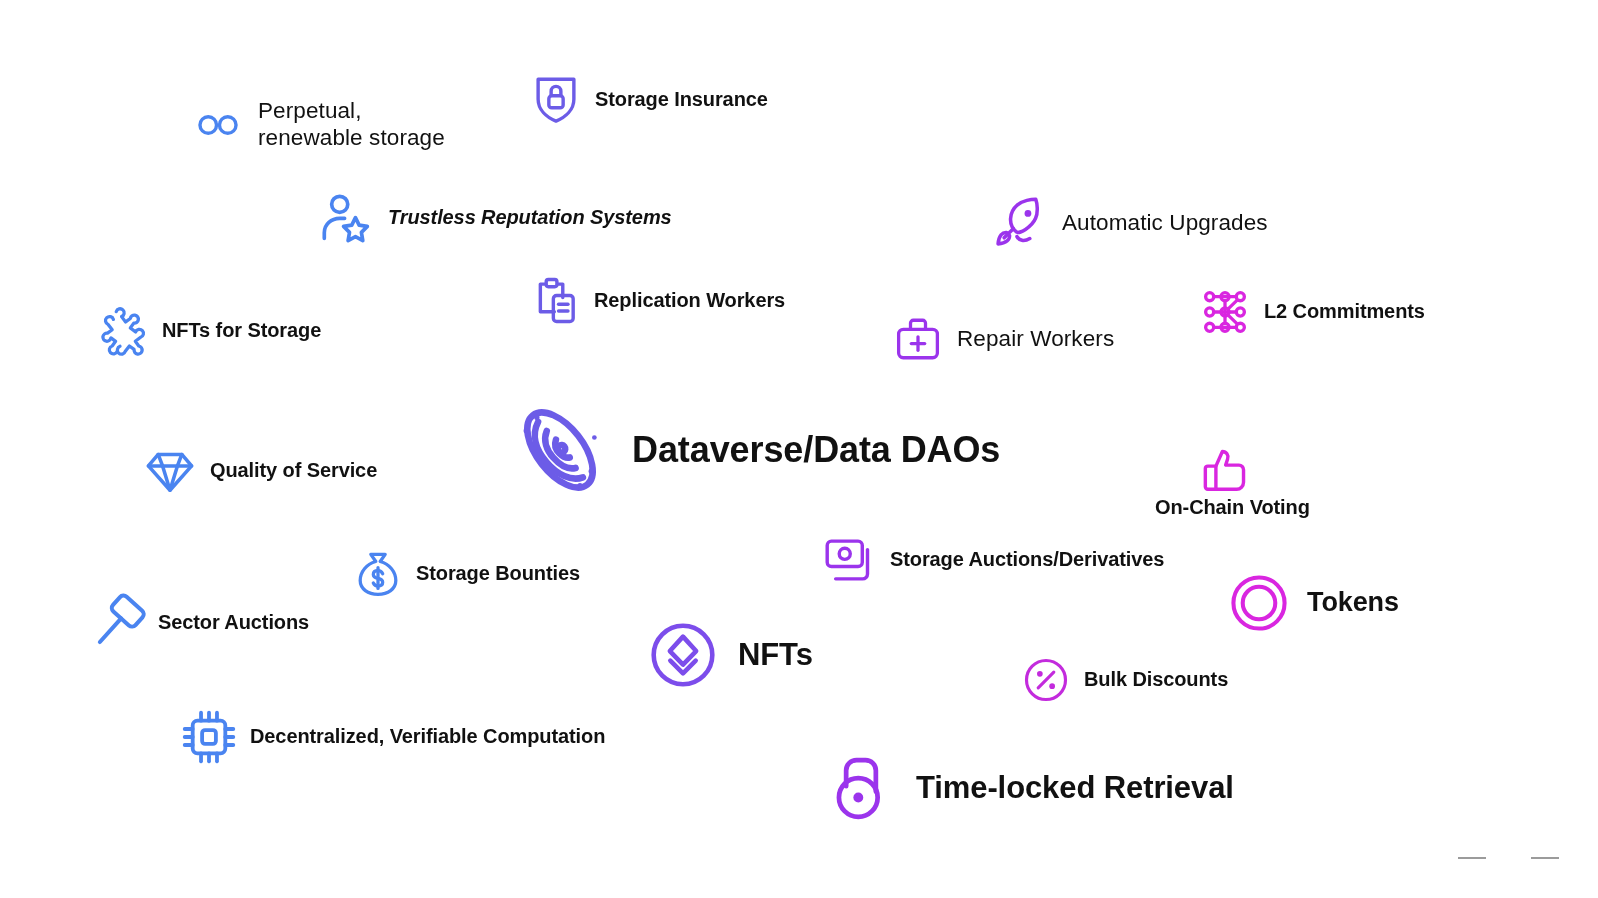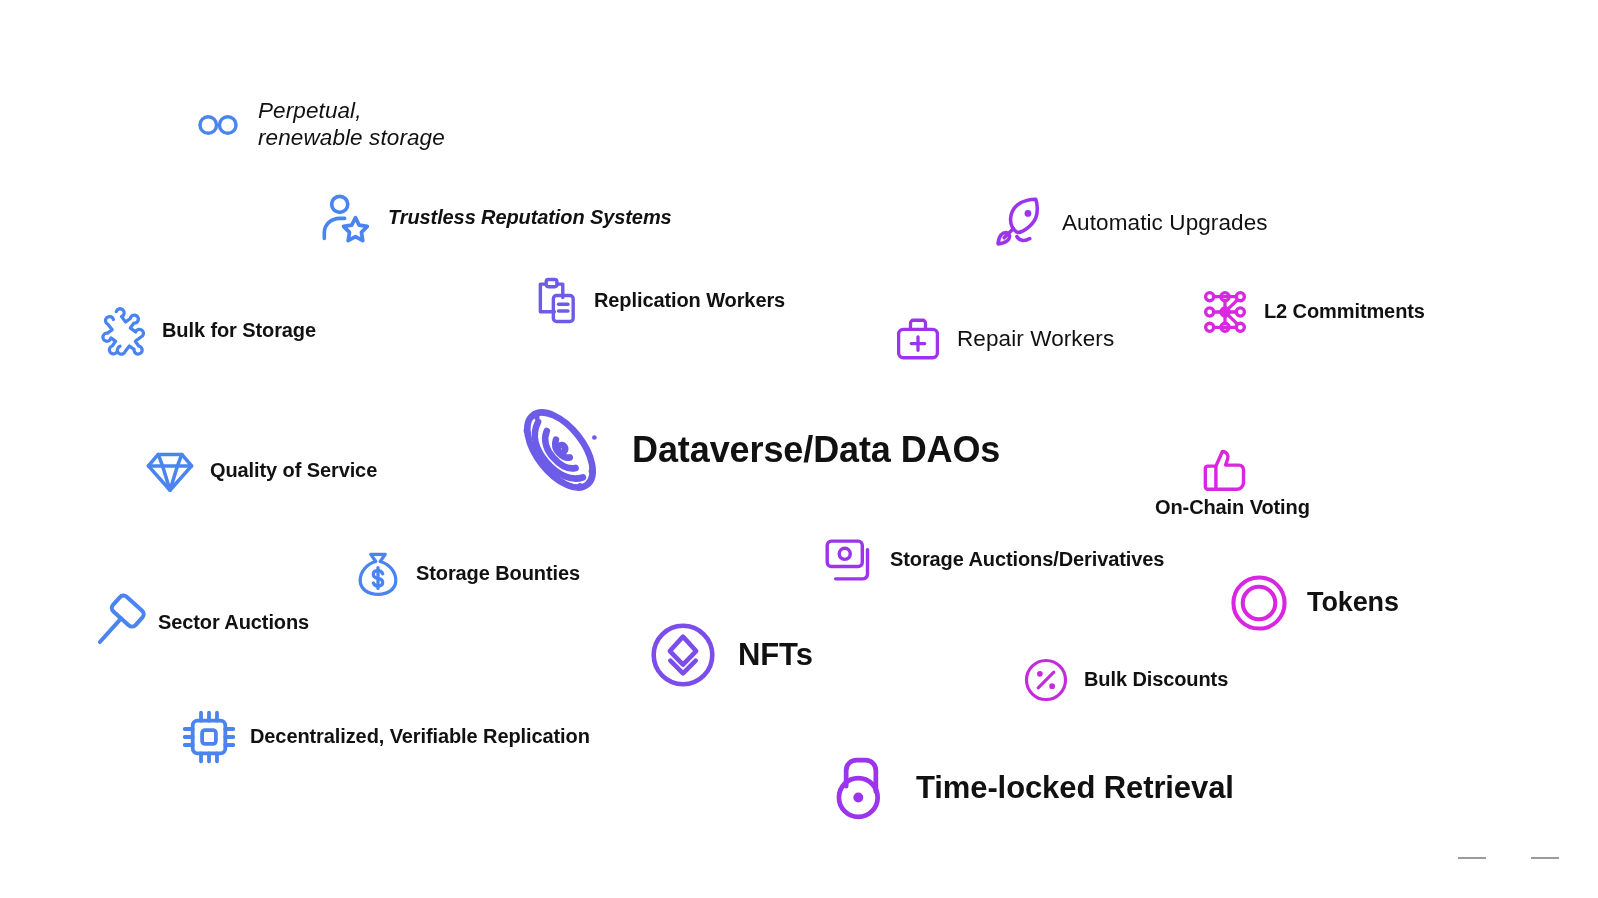--- a/index.html
+++ b/index.html
@@ -41,21 +41,21 @@
   }
   
   .w-bold   .label { font-weight: 700; letter-spacing: -0.1px; }
   .w-reg    .label { font-weight: 400; letter-spacing: 0.1px; }
   .s-18 .label { font-size: 20px; }
   .s-21 .label { font-size: 22.5px; }
   .s-26 .label { font-size: 27px; }
   .s-30 .label { font-size: 31px; }
   .s-34 .label { font-size: 36px; }
 
-  .multiline .label { white-space: pre-line; font-style: italic; }
+  .multiline .label { white-space: pre-line; }
 
   .corner-dashes {
     position: absolute;
     display: flex;
     align-items: center;
     gap: 45px;
   }
   .corner-dashes i {
     display: block;
     width: 28px;
@@ -71,20 +71,32 @@
       <span class="icon" style="width: 52px; height: 52px; margin-right: 14px;">
         <svg width="52" height="52" viewBox="0 0 32 32">
           <g stroke="#4a84f0" fill="none" stroke-width="2.1" stroke-linecap="round" stroke-linejoin="round">
             <circle cx="10" cy="16" r="5.1"></circle>
             <circle cx="22" cy="16" r="5.1"></circle>
           </g>
         </svg>
       </span>
       <span class="label">Perpetual,
 renewable storage</span>
+    </div>
+    <div class="item s-18 w-bold" style="left: 530px; top: 74px;">
+      <span class="icon" style="width: 52px; height: 52px; margin-right: 13px;">
+        <svg width="52" height="52" viewBox="0 0 32 32">
+          <g stroke="#6c5ce7" fill="none" stroke-width="2.1" stroke-linecap="round" stroke-linejoin="round">
+            <path d="M16 3.2 L27 3.2 L27 15.5 C27 22 21.8 26.6 16 29 C10.2 26.6 5 22 5 15.5 L5 3.2 Z"></path>
+            <rect x="11.6" y="13.4" width="8.8" height="7.4" rx="1.8"></rect>
+            <path d="M13 13.2 L13 10.6 a3 3 0 0 1 6 0 L19 13.2"></path>
+          </g>
+        </svg>
+      </span>
+      <span class="label">Storage Insurance</span>
     </div>
     <div class="item s-18 w-bold" style="left: 318px; top: 190px; font-style: italic;">
       <span class="icon" style="width: 56px; height: 56px; margin-right: 14px;">
         <svg width="56" height="56" viewBox="0 0 32 32">
           <g stroke="#4a84f0" fill="none" stroke-width="2.1" stroke-linecap="round" stroke-linejoin="round">
             <circle cx="12.4" cy="8.2" r="4.6"></circle>
             <path d="M3.6 27.6 L3.6 24.4 C3.6 19.6 7.6 16.2 12.4 16.2 L15.2 16.2"></path>
             <path d="M21.4 15.8 L23.5 20.1 L28.2 20.8 L24.8 24.2 L25.6 28.9 L21.4 26.7 L17.2 28.9 L18 24.2 L14.6 20.8 L19.3 20.1 Z"></path>
           </g>
         </svg>
@@ -146,21 +158,21 @@
     </div>
     <div class="item s-18 w-bold" style="left: 100px; top: 306px;">
       <span class="icon" style="width: 50px; height: 50px; margin-right: 12px;">
         <svg width="50" height="50" viewBox="0 0 32 32">
           <g stroke="#4a84f0" fill="none" stroke-width="2.1" stroke-linecap="round" stroke-linejoin="round">
             <path d="M10.4 3.6 a2.6 2.6 0 1 1 3.4 3.2 l2.6 3.4 3.0 -2.2 a2.6 2.6 0 1 1 2.2 3.0 l-2.2 3.0 3.4 2.6 a2.6 2.6 0 1 1 3.2 3.4 l-3.4 2.6 2.2 3.0 a2.6 2.6 0 1 1 -3.0 2.2 l-3.0 -2.2 -2.6 3.4 a2.6 2.6 0 1 1 -3.4 -3.2"></path>
             <path d="M11.0 29.0 a2.6 2.6 0 1 1 -3.2 -3.4 l2.2 -3.0 -3.0 -2.2 a2.6 2.6 0 1 1 -2.2 -3.0 l3.0 -2.2 -2.6 -3.4 a2.6 2.6 0 1 1 3.4 -3.2"></path>
           </g>
         </svg>
       </span>
-      <span class="label">Bulk for Storage</span>
+      <span class="label">NFTs for Storage</span>
     </div>
     <div class="item s-21 w-reg" style="left: 893px; top: 314px;">
       <span class="icon" style="width: 50px; height: 50px; margin-right: 14px;">
         <svg width="50" height="50" viewBox="0 0 32 32">
           <g stroke="#9b34ec" fill="none" stroke-width="2.1" stroke-linecap="round" stroke-linejoin="round">
             <rect x="3.6" y="9.8" width="24.8" height="18.2" rx="3"></rect>
             <path d="M11.2 9.6 L11.2 5.8 a1.8 1.8 0 0 1 1.8 -1.8 L19 4 a1.8 1.8 0 0 1 1.8 1.8 L20.8 9.6"></path>
             <path d="M16 14.6 L16 23.2"></path>
             <path d="M11.7 18.9 L20.3 18.9"></path>
           </g>
@@ -299,21 +311,21 @@
             <path d="M20.4 25.0 L20.4 29.4"></path>
             <path d="M2.6 11.6 L7.0 11.6"></path>
             <path d="M2.6 16 L7.0 16"></path>
             <path d="M2.6 20.4 L7.0 20.4"></path>
             <path d="M25.0 11.6 L29.4 11.6"></path>
             <path d="M25.0 16 L29.4 16"></path>
             <path d="M25.0 20.4 L29.4 20.4"></path>
           </g>
         </svg>
       </span>
-      <span class="label">Decentralized, Verifiable Replication</span>
+      <span class="label">Decentralized, Verifiable Computation</span>
     </div>
     <div class="item s-30 w-bold" style="left: 825px; top: 752px;">
       <span class="icon" style="width: 72px; height: 72px; margin-right: 19px;">
         <svg width="72" height="72" viewBox="0 0 32 32">
           <g stroke="#9b34ec" fill="none" stroke-width="2.1" stroke-linecap="round" stroke-linejoin="round">
             <path d="M9.4 15.2 L9.4 8.2 a4.6 4.6 0 0 1 4.6 -4.6 L18.0 3.6 a4.6 4.6 0 0 1 4.6 4.6 L22.6 17.6"></path>
             <circle cx="14.8" cy="20.2" r="8.6"></circle>
             <circle cx="14.8" cy="20.2" r="2.2" fill="#9b34ec" stroke="none"></circle>
           </g>
         </svg>

